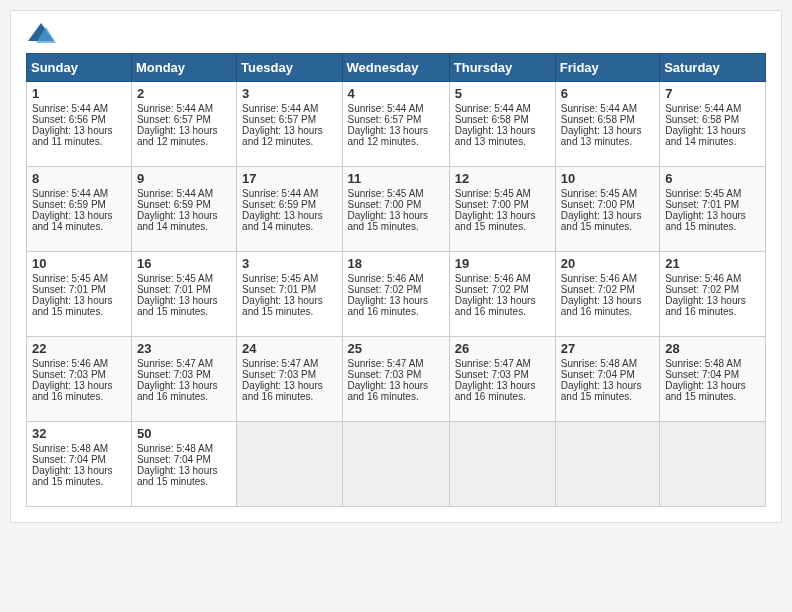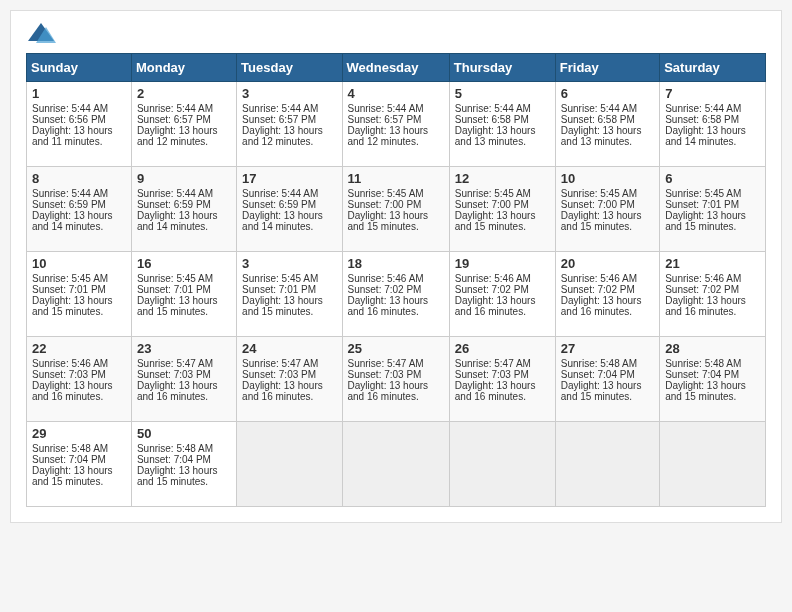--- a/index.html
+++ b/index.html
@@ -297,21 +297,21 @@
           </td>
           <td>
             <span class="day-num">28</span>
             <div>Sunrise: 5:48 AM</div>
             <div>Sunset: 7:04 PM</div>
             <div>Daylight: 13 hours and 15 minutes.</div>
           </td>
         </tr>
         <tr>
           <td>
-            <span class="day-num">29</span>
+            <span class="day-num">32</span>
             <div>Sunrise: 5:48 AM</div>
             <div>Sunset: 7:04 PM</div>
             <div>Daylight: 13 hours and 15 minutes.</div>
           </td>
           <td>
             <span class="day-num">50</span>
             <div>Sunrise: 5:48 AM</div>
             <div>Sunset: 7:04 PM</div>
             <div>Daylight: 13 hours and 15 minutes.</div>
           </td>

